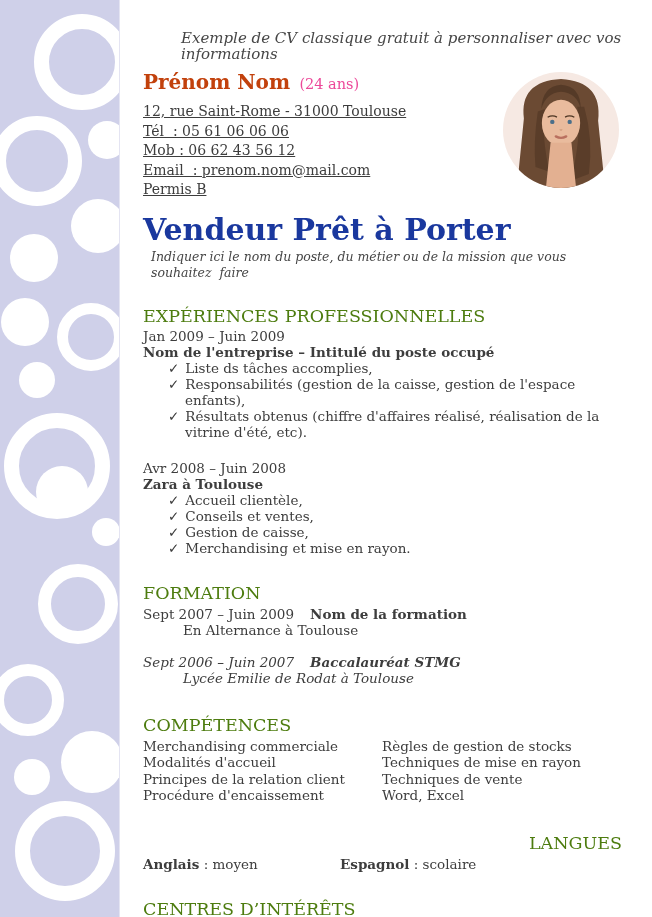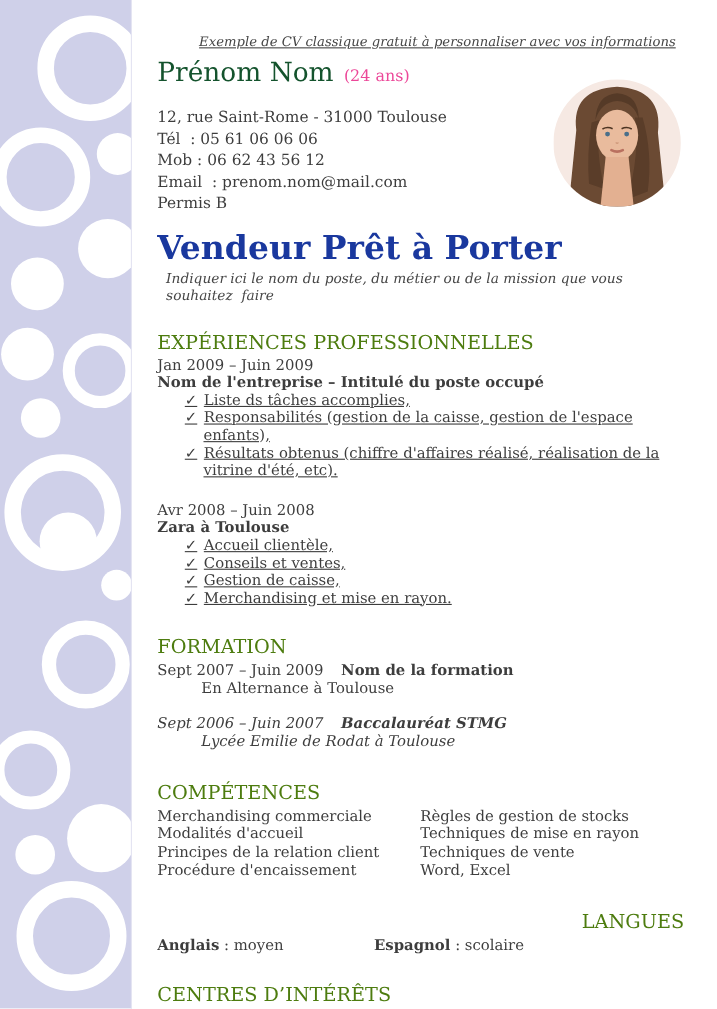--- a/index.html
+++ b/index.html
@@ -7,36 +7,36 @@
   .page{position:relative;width:652px;height:917px;overflow:hidden;background:#fff;}
 
   
   .sidebar{position:absolute;left:0;top:0;width:119px;height:917px;background:#cfd0e9;overflow:hidden;border-right:1px solid #e4e4f2;}
   .ring{position:absolute;border-radius:50%;border:14px solid #fff;box-sizing:border-box;}
   .dot{position:absolute;border-radius:50%;background:#fff;}
 
   
   .content{position:relative;margin-left:120px;padding:30px 30px 0 23px;color:#3d3d3d;font-size:13.5px;line-height:16px;}
   .pre{white-space:pre-wrap;}
-  .tagline{font-style:italic;font-size:12px;color:#464646;margin-left:38px;white-space:pre-wrap;text-decoration:underline;}
+  .tagline{font-style:italic;font-size:15px;color:#464646;margin-left:38px;white-space:pre-wrap;}
   .name-line{margin-top:12px;}
-  .name{font-weight:normal;font-size:24px;color:#14532d;}
+  .name{font-weight:bold;font-size:20px;color:#c2410c;}
   .age{font-size:14.5px;color:#ec4899;margin-left:5px;}
-  .contact{margin-top:20px;font-size:14px;line-height:19.5px;}
+  .contact{margin-top:10px;font-size:14px;line-height:19.5px;text-decoration:underline;}
   .job-title{margin-top:14px;font-weight:bold;font-size:30px;line-height:32px;color:#1a389e;}
   .subtitle{font-style:italic;font-size:12.5px;color:#464646;margin:3px 0 0 8px;white-space:pre-wrap;}
   h2{font-size:17.5px;line-height:20px;color:#4d7c0f;margin:0;font-weight:normal;}
   .h2-exp{margin-top:25px;}
   .h2-form{margin-top:27px;}
   .h2-comp{margin-top:29px;}
   .h2-lang{margin-top:29px;text-align:right;}
   .h2-int{margin-top:27px;}
   .dates{margin-top:2px;}
   .employer{font-weight:bold;}
-  ul.bullets{list-style:none;margin:0;padding:0;text-decoration:underline;}
+  ul.bullets{list-style:none;margin:0;padding:0;}
   ul.bullets li{padding-left:42px;text-indent:-17px;}
   .check{margin-right:6px;}
   .job2{margin-top:20px;}
   .form-entry{margin-top:3px;}
   .form-entry.second{margin-top:16px;font-style:italic;}
   .form-title{font-weight:bold;margin-left:16px;}
   .form-detail{padding-left:40px;}
   .comp-grid{display:grid;grid-template-columns:239px 1fr;margin-top:3px;line-height:16.5px;}
   .lang-row{display:flex;margin-top:3px;}
   .lang-item.first{width:197px;}

